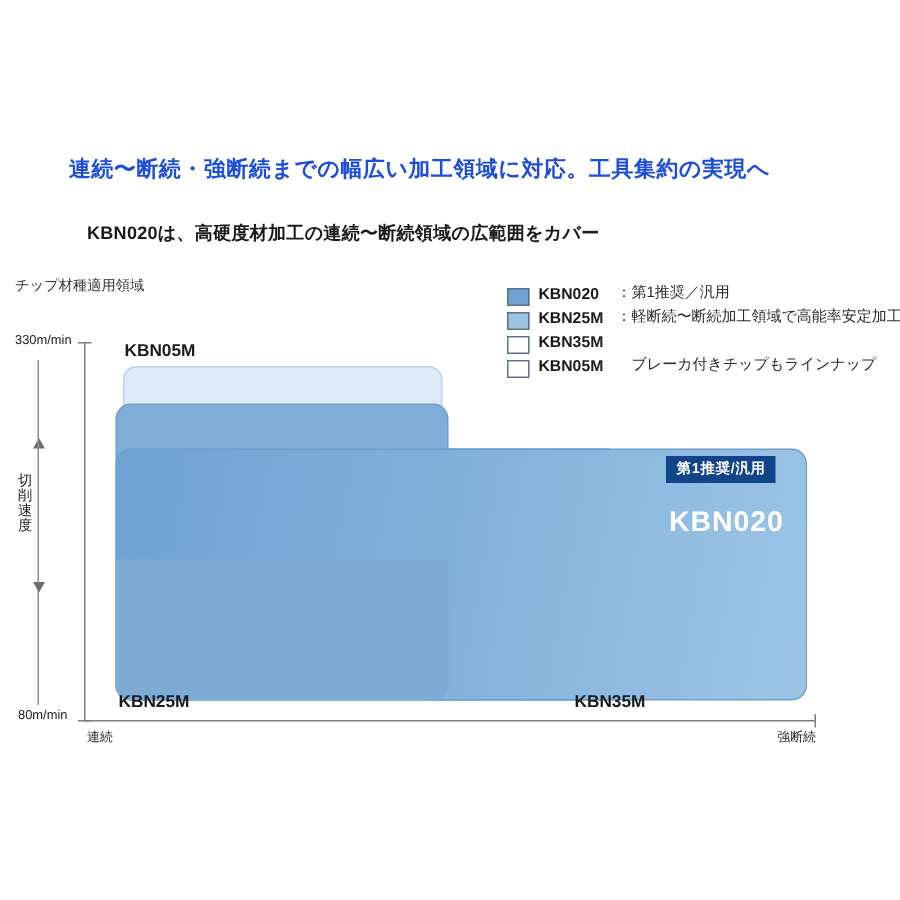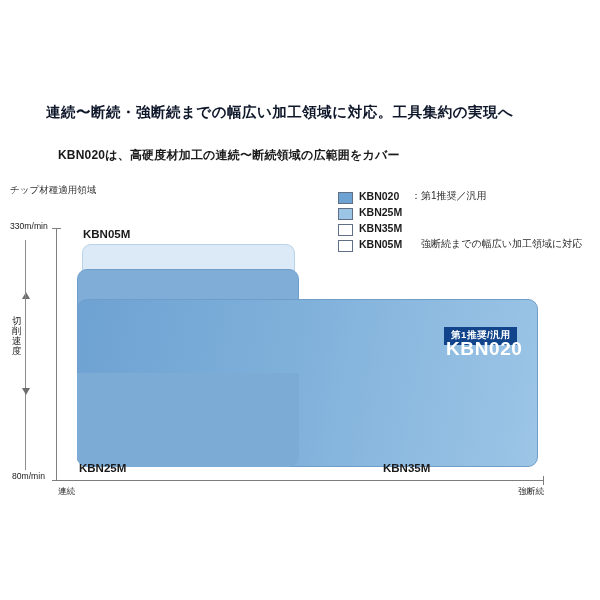--- a/index.html
+++ b/index.html
@@ -21,21 +21,21 @@
   }
 
   
   .headline {
     position: absolute;
     left: 46px;
     top: 103px;
     font-size: 14.5px;
     font-weight: bold;
     letter-spacing: 0.5px;
-    color: #0f172a;
+    color: #1d4ed8;
     white-space: nowrap;
   }
   .subhead {
     position: absolute;
     left: 10px;
     top: 147px;
     font-size: 12px;
     font-weight: bold;
     letter-spacing: 0.2px;
     color: #1a1a1a;
@@ -262,21 +262,21 @@
     color: #1a1a1a;
     white-space: nowrap;
   }
   .label-kbn05m { left: 27px; top: 0px; }
   .label-kbn25m { left: 23px; top: 234px; }
   .label-kbn35m { left: 327px; top: 234px; }
 
   .badge {
     position: absolute;
     left: 388px;
-    top: 99px;
+    top: 76px;
     background: #12448b;
     color: #ffffff;
     font-size: 9.6px;
     font-weight: bold;
     padding: 2px 7px 3px 7px;
     letter-spacing: 0.5px;
     white-space: nowrap;
     text-align: center;
   }
   .big-label {
@@ -303,32 +303,33 @@
 
     <div class="legend-row">
       <span class="legend-swatch" style="background:#6ea2d2;"></span>
       <span class="legend-name">KBN020</span>
       <span class="legend-desc">：第1推奨／汎用</span>
     </div>
 
     <div class="legend-row">
       <span class="legend-swatch" style="background:#9cc4e4;"></span>
       <span class="legend-name">KBN25M</span>
+      <span class="legend-desc">：軽断続〜断続加工領域で高能率安定加工</span>
     </div>
 
     <div class="legend-row">
       <span class="legend-swatch" style="background:#ffffff;"></span>
       <span class="legend-name">KBN35M</span>
     </div>
 
     <div class="legend-row">
       <span class="legend-swatch" style="background:#ffffff;"></span>
       <span class="legend-name">KBN05M</span>
       <span class="legend-desc">
-        <span class="l2">　強断続までの幅広い加工領域に対応</span>
+        <span class="l2">　ブレーカ付きチップもラインナップ</span>
       </span>
     </div>
 
   </div>
 
   <div class="chart">
 
     <div class="axis-y"></div>
     <div class="axis-x"></div>
     <div class="tick-top"></div>

